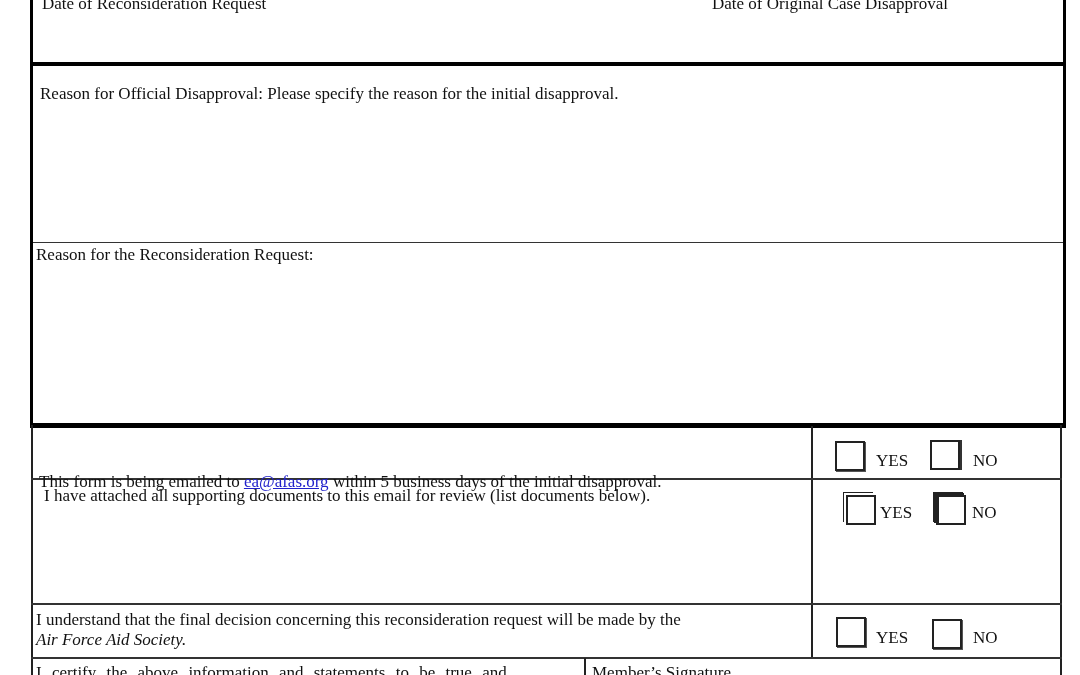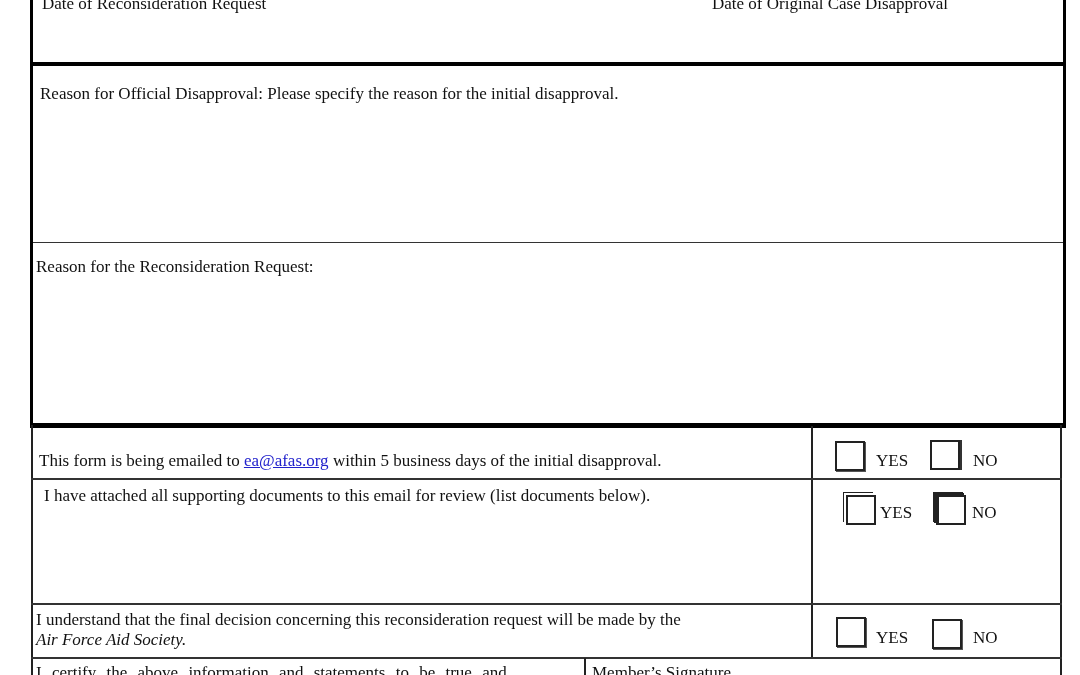--- a/index.html
+++ b/index.html
@@ -42,33 +42,33 @@
 <div class="txt" style="left:712px; top:-6px;">Date of Original Case Disapproval</div>
 <div class="abs" style="left:700px; top:16px; width:350px; height:44px;"></div>
 
 <div class="thick-h" style="left:30px; top:62px; width:1036px;"></div>
 
 <div class="txt" style="left:40px; top:84px;">Reason for Official Disapproval: Please specify the reason for the initial disapproval.</div>
 <div class="abs" style="left:36px; top:92px; width:1020px; height:146px;"></div>
 
 <div class="thin-h" style="left:33px; top:242px; width:1030px;"></div>
 
-<div class="txt" style="left:36px; top:245px;margin-top:12px;">Reason for the Reconsideration Request:</div>
+<div class="txt" style="left:36px; top:245px;">Reason for the Reconsideration Request:</div>
 <div class="abs" style="left:36px; top:270px; width:1020px; height:150px;"></div>
 
 <div class="thick-h" style="left:30px; top:423px; width:1036px;"></div>
 
 <div class="lower"></div>
 <div class="thin-v" style="left:811px; top:426px; height:232px;"></div>
 <div class="thin-h" style="left:31px; top:478px; width:1031px; height:2px; background:#333;"></div>
 <div class="thin-h" style="left:31px; top:603px; width:1031px; height:2px; background:#333;"></div>
 <div class="thin-h" style="left:31px; top:657px; width:1031px; height:2px; background:#333;"></div>
 <div class="thin-v" style="left:584px; top:658px; height:20px;"></div>
 
-<div class="txt" style="left:39px; top:451px;text-align:right;">
+<div class="txt" style="left:39px; top:472px;text-align:right;">
   <span>This form is being emailed to </span><a class="link">ea@afas.org</a><span> within 5 business days of the initial disapproval.</span>
 </div>
 <div class="cb" style="left:835px; top:441px;"></div>
 <div class="lbl" style="left:876px; top:451px;">YES</div>
 <div class="cb" style="left:930px; top:440px; box-shadow: 2px 0 0 #333;"></div>
 <div class="lbl" style="left:973px; top:451px;">NO</div>
 
 <div class="txt" style="left:44px; top:486px;">I have attached all supporting documents to this email for review (list documents below).</div>
 <div class="abs" style="left:36px; top:510px; width:770px; height:90px;"></div>
 <div class="cb stacked" style="left:846px; top:495px;"></div>

